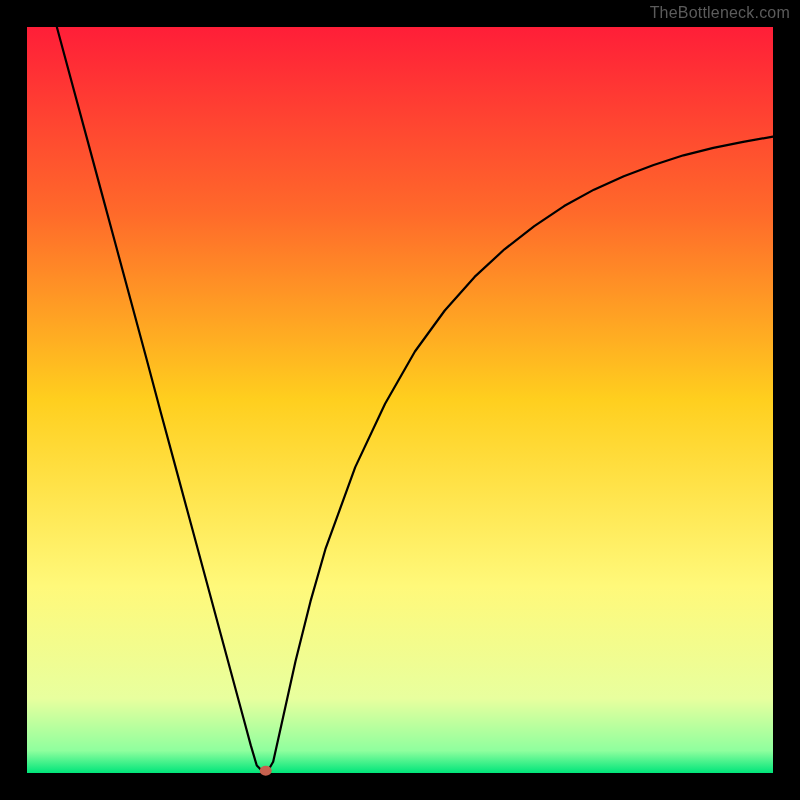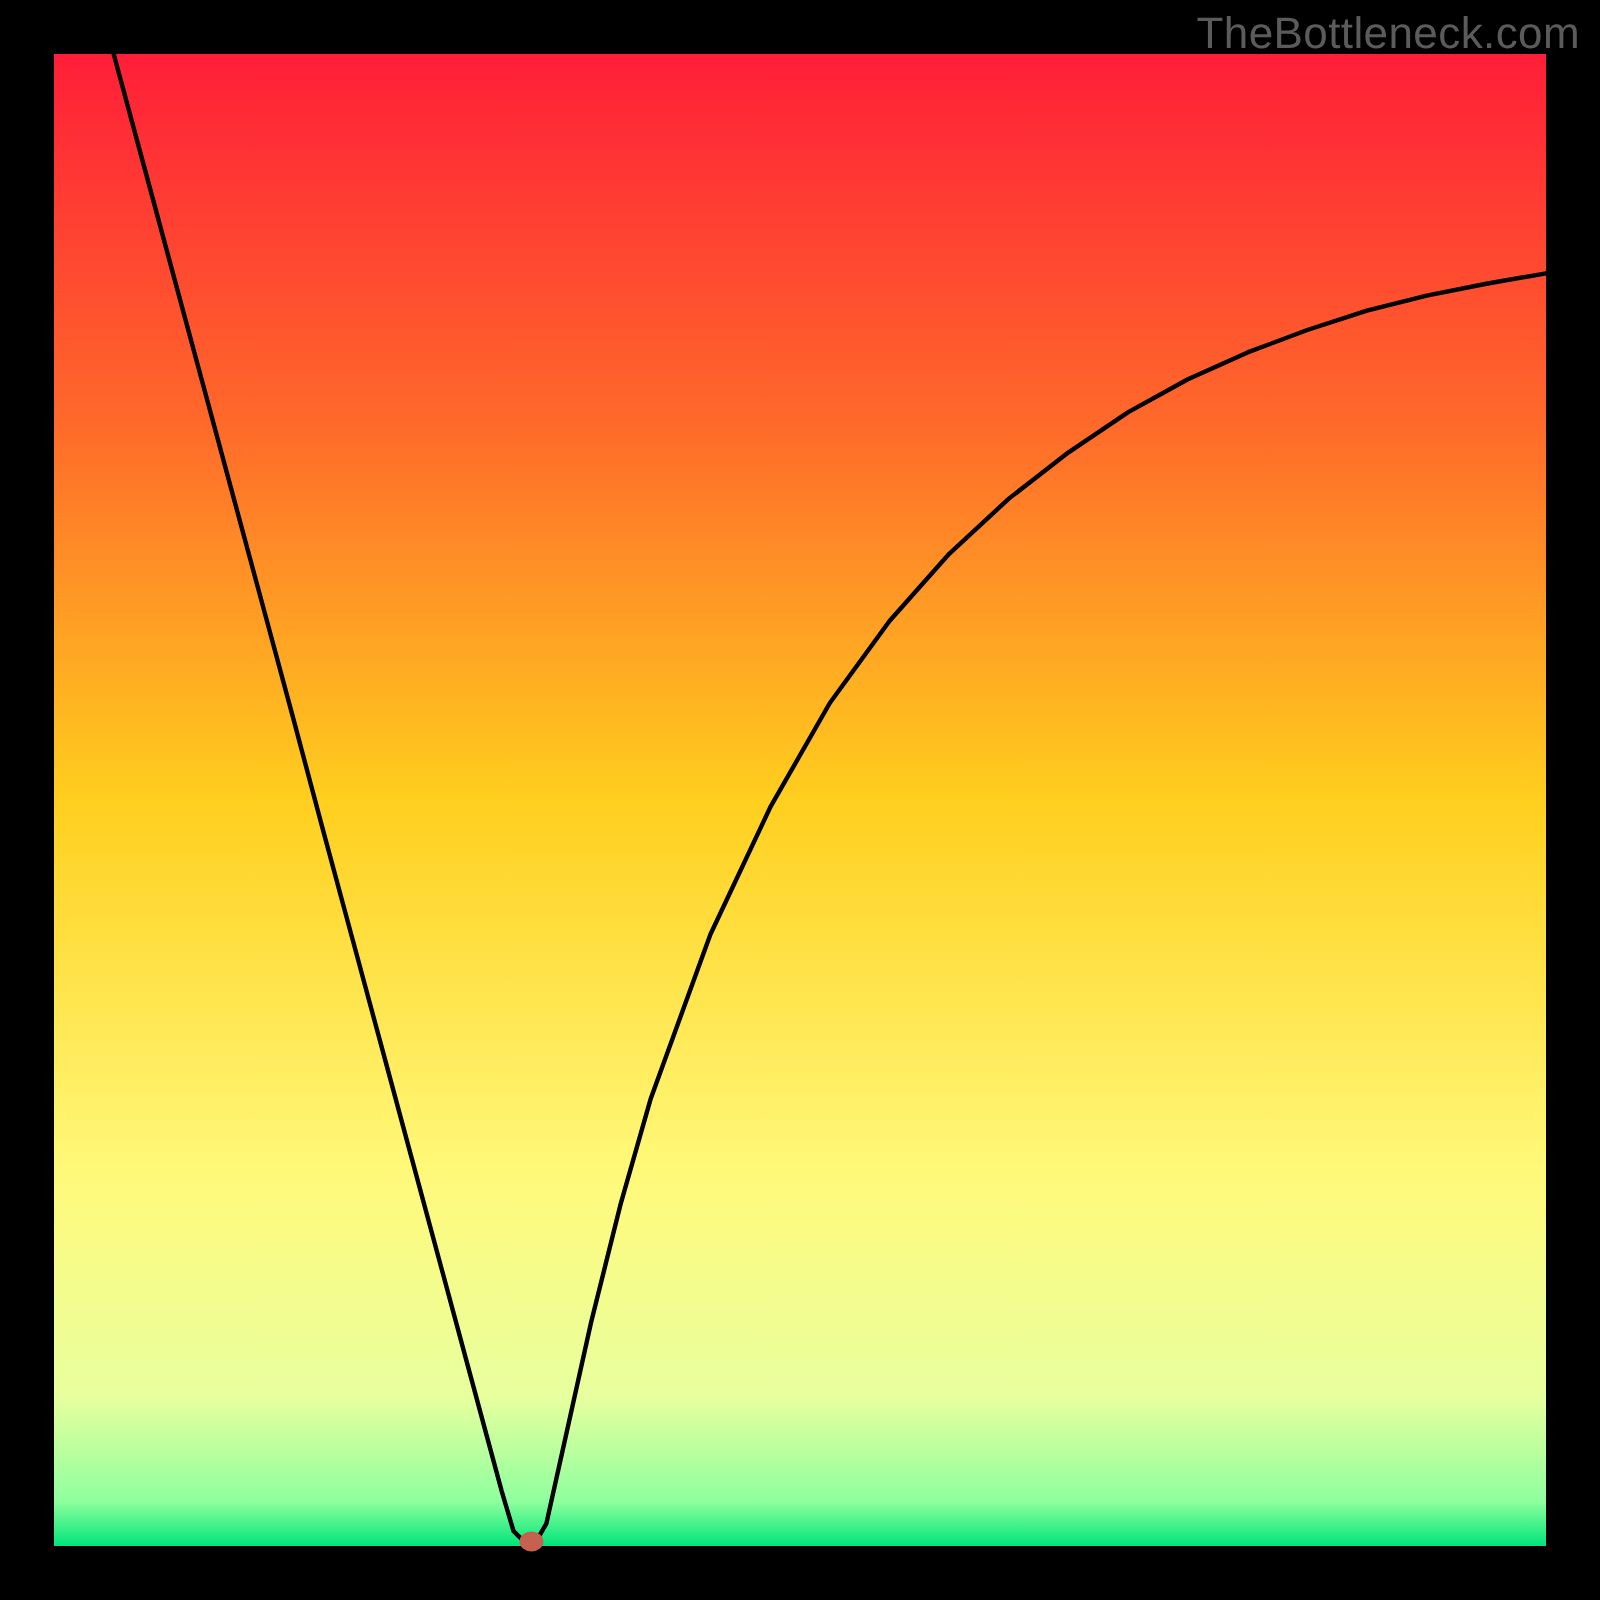--- a/index.html
+++ b/index.html
@@ -16,21 +16,21 @@
     width: 800px;
     height: 800px;
   }
   svg {
     display: block;
   }
   .watermark {
     position: absolute;
     top: 4px;
     right: 10px;
-    font-size: 22px;
+    font-size: 16px;
     font-weight: 400;
     color: #5b5b5b;
     letter-spacing: 0.2px;
     user-select: none;
   }
 </style>
 </head>
 <body>
 
 <div class="canvas-wrap">

